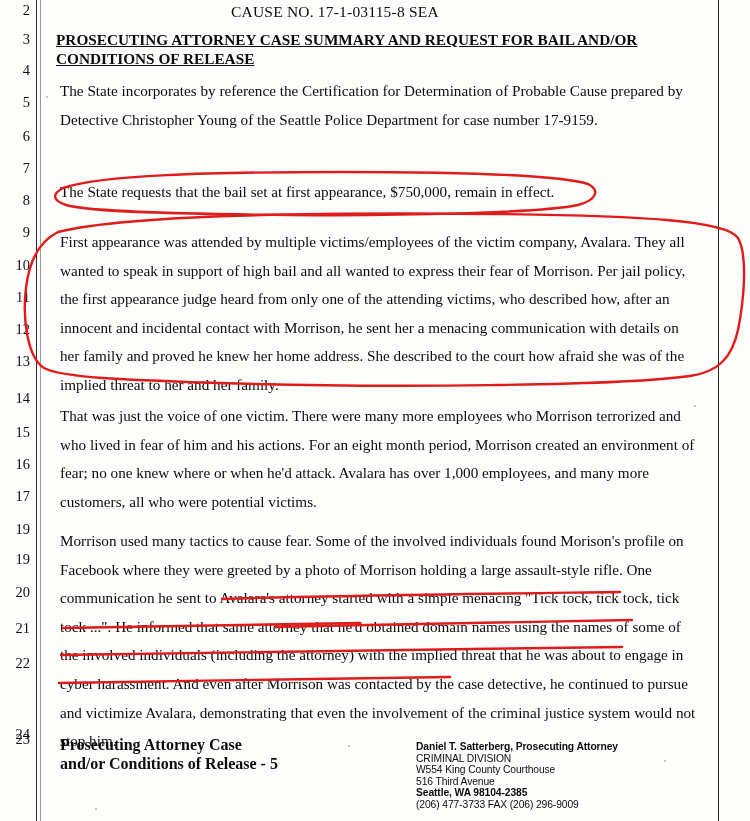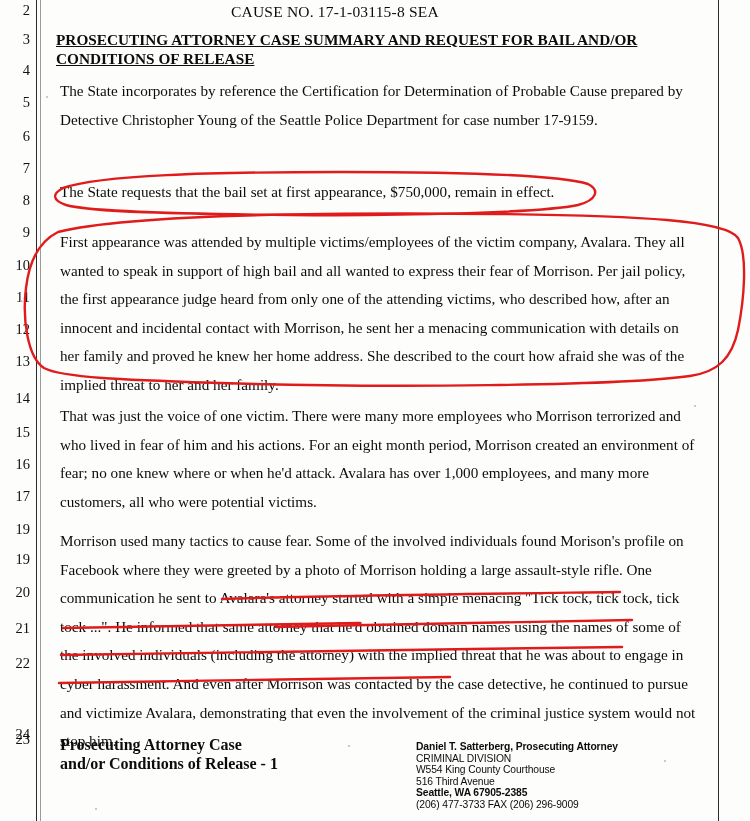--- a/index.html
+++ b/index.html
@@ -178,29 +178,29 @@
     </div>
 
     <p class="para" id="p1">The State incorporates by reference the Certification for Determination of Probable Cause prepared by Detective Christopher Young of the Seattle Police Department for case number 17-9159.</p>
     <p class="para" id="p2">The State requests that the bail set at first appearance, $750,000, remain in effect.</p>
     <p class="para" id="p3">First appearance was attended by multiple victims/employees of the victim company, Avalara.  They all wanted to speak in support of high bail and all wanted to express their fear of Morrison.  Per jail policy, the first appearance judge heard from only one of the attending victims, who described how, after an innocent and incidental contact with Morrison, he sent her a menacing communication with details on her family and proved he knew her home address.  She described to the court how afraid she was of the implied threat to her and her family.</p>
     <p class="para" id="p4">That was just the voice of one victim.  There were many more employees who Morrison terrorized and who lived in fear of him and his actions.  For an eight month period, Morrison created an environment of fear; no one knew where or when he'd attack.  Avalara has over 1,000 employees, and many more customers, all who were potential victims.</p>
     <p class="para" id="p5">Morrison used many tactics to cause fear.  Some of the involved individuals found Morison's profile on Facebook where they were greeted by a photo of Morrison holding a large assault-style rifle.  One communication he sent to Avalara's attorney started with a simple menacing "Tick tock, tick tock, tick tock ...".  He informed that same attorney that he'd obtained domain names using the names of some of the involved individuals (including the attorney) with the implied threat that he was about to engage in cyber harassment.  And even after Morrison was contacted by the case detective, he continued to pursue and victimize Avalara, demonstrating that even the involvement of the criminal justice system would not stop him.</p>
 
     <div id="footer-left">
       <div>Prosecuting Attorney Case</div>
-      <div>and/or Conditions of Release - 1</div>
+      <div>and/or Conditions of Release - 5</div>
     </div>
 
     <div id="footer-right">
       <div class="bold">Daniel T. Satterberg, Prosecuting Attorney</div>
       <div>CRIMINAL DIVISION</div>
       <div>W554 King County Courthouse</div>
       <div>516 Third Avenue</div>
-      <div class="bold">Seattle, WA 67905-2385</div>
+      <div class="bold">Seattle, WA 98104-2385</div>
       <div>(206) 477-3733  FAX (206) 296-9009</div>
     </div>
   </div>
 
   <div class="speck" style="left:20px;  top:300px; width:2px; height:2px;"></div>
   <div class="speck" style="left:46px;  top:96px;  width:2px; height:2px;"></div>
   <div class="speck" style="left:348px; top:745px; width:2px; height:2px;"></div>
   <div class="speck" style="left:694px; top:405px; width:2px; height:2px;"></div>
   <div class="speck" style="left:664px; top:760px; width:2px; height:2px;"></div>
   <div class="speck" style="left:95px;  top:808px; width:2px; height:2px;"></div>

